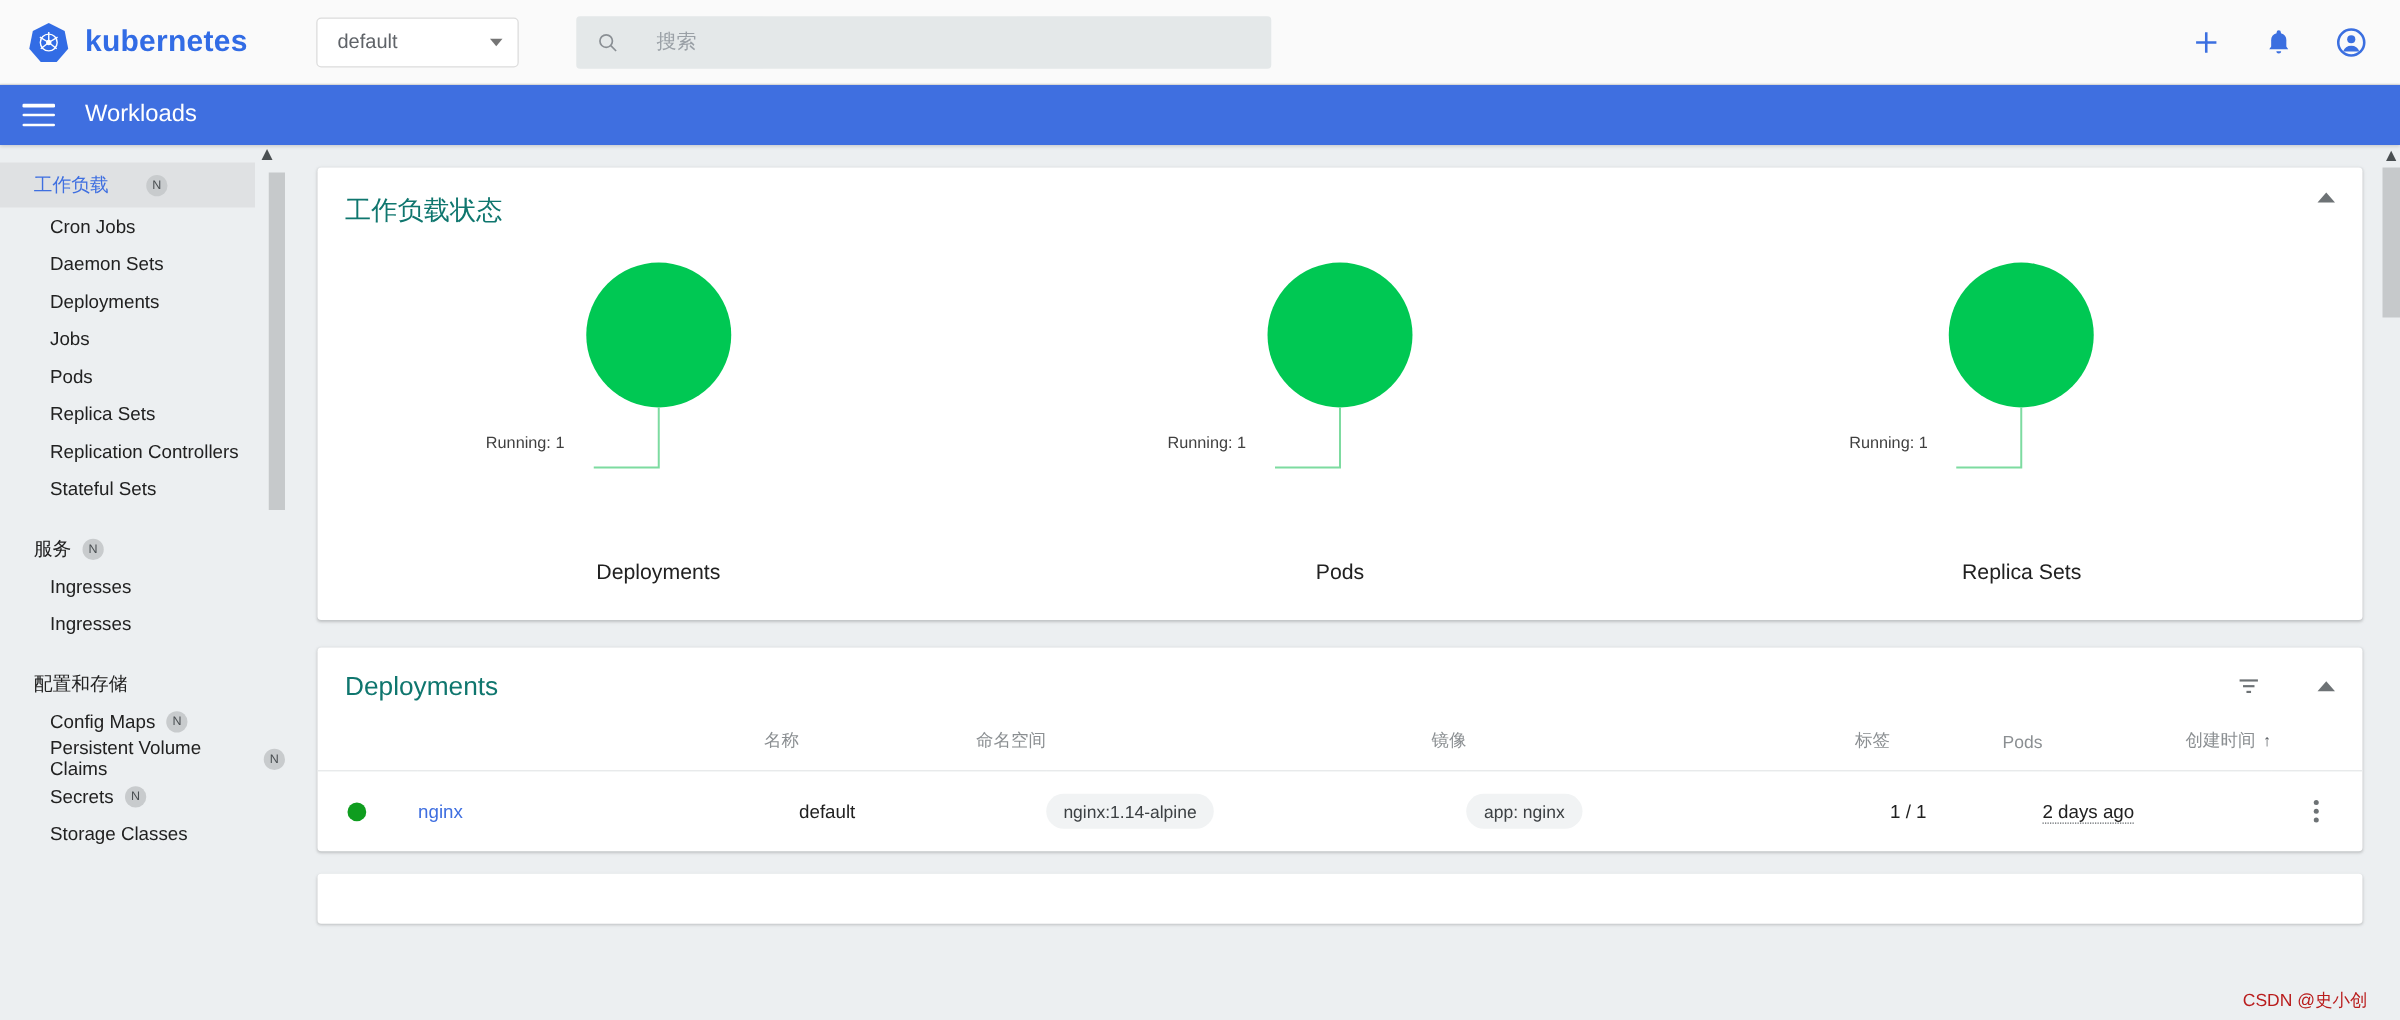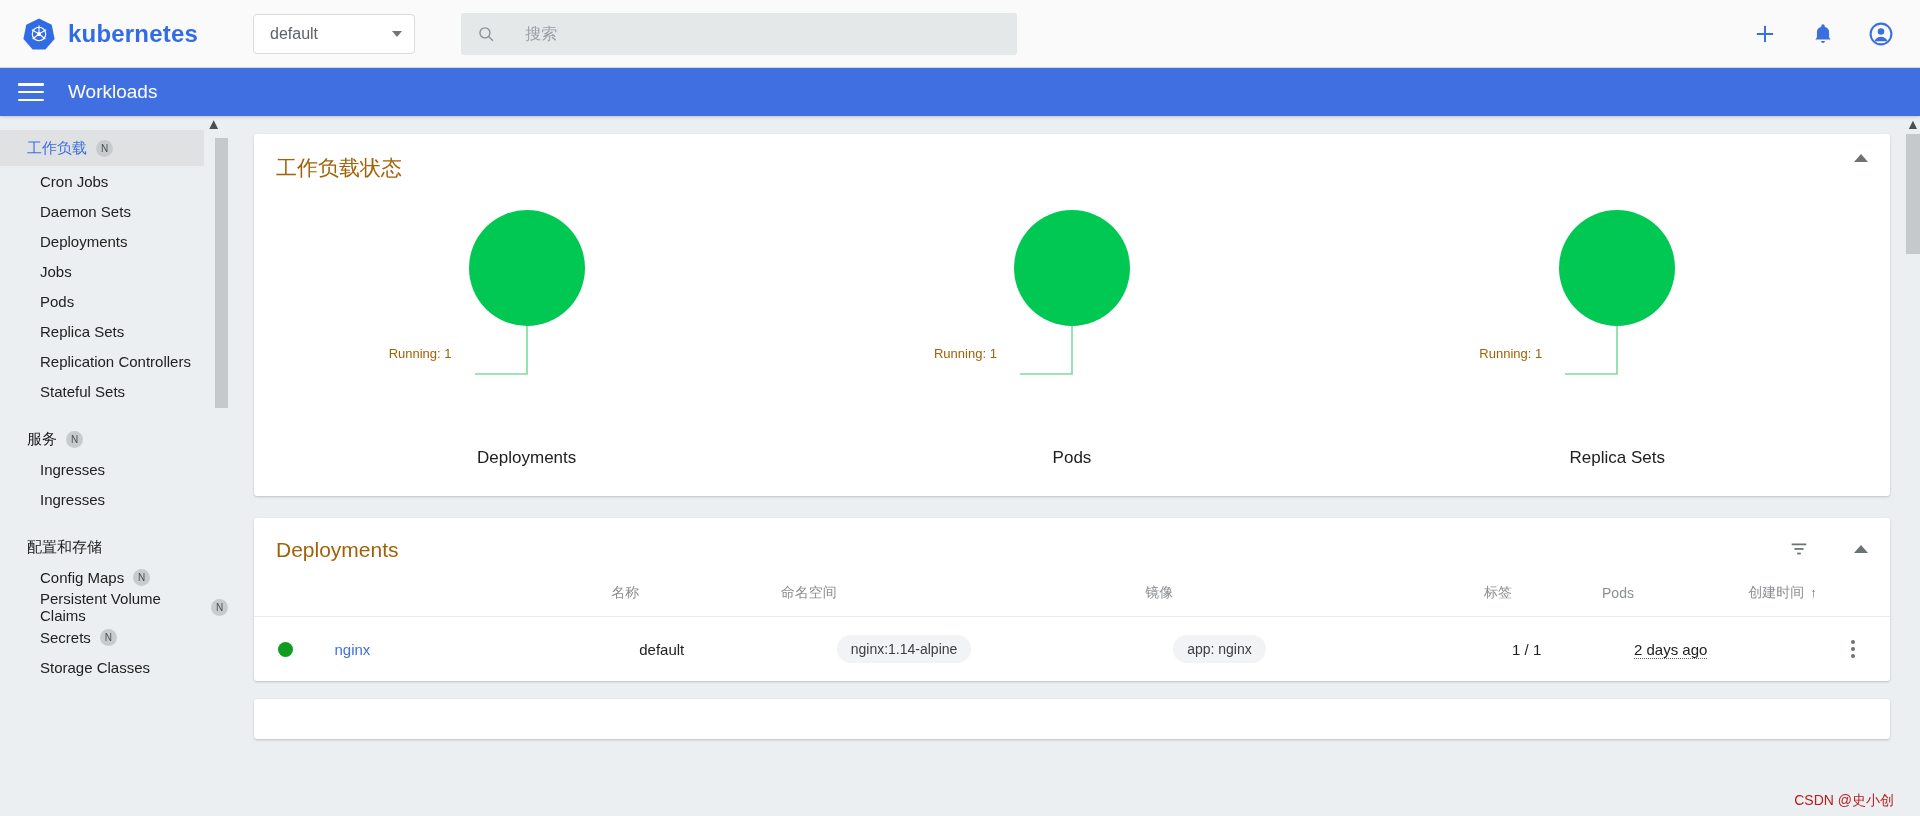--- a/index.html
+++ b/index.html
@@ -100,20 +100,21 @@
     padding-left: 27px;
     font-size: 15px; color: #212121;
     cursor: pointer; margin-top: 18px;
   }
   .nav-item.selected {
     background: #dfe1e3;
     color: #3f6fe0;
     padding-left: 27px;
     height: 36px;
     margin-right: 24px;
+    gap: 21px;
   }
   .badge-n {
     width: 17px; height: 17px; border-radius: 50%;
     background: #c8cbcd; color: #4a4f52;
     font-size: 10px; display: inline-flex;
     align-items: center; justify-content: center;
     margin-left: 9px; flex: 0 0 17px;
   }
 
   .side-scrollbar {
@@ -137,21 +138,21 @@
   .card {
     background: #fff;
     border-radius: 3px;
     box-shadow: 0 1px 2px rgba(0,0,0,.14), 0 1px 4px rgba(0,0,0,.06);
   }
   .card-head {
     display: flex; align-items: center;
     padding: 20px 20px 0 22px;
     position: relative;
   }
-  .card-title { font-size: 21px; color: #a16207; font-weight: normal; }
+  .card-title { font-size: 21px; color: #0f766e; font-weight: normal; }
   .card-head-actions {
     position: absolute; right: 22px; top: 20px;
     display: flex; align-items: center; gap: 44px;
   }
   .collapse-tri {
     width: 0; height: 0;
     border-left: 7px solid transparent;
     border-right: 7px solid transparent;
     border-bottom: 8px solid #6d7275;
     cursor: pointer;
@@ -172,21 +173,21 @@
   .donut-wrap { position: relative; width: 300px; height: 230px; }
   .donut {
     position: absolute; left: 50%; top: 6px;
     transform: translateX(-50%);
     width: 116px; height: 116px; border-radius: 50%;
     background: #00c853;
   }
   .leader { position: absolute; left: 0; top: 0; width: 300px; height: 230px; }
   .leader-label {
     position: absolute;
-    font-size: 13px; color: #a16207;
+    font-size: 13px; color: #404040;
     left: 12px; top: 142px;
     white-space: nowrap;
   }
   .chart-name {
     font-size: 17px; color: #212121;
     margin-top: 14px;
   }
 
   
   .table-card { margin-top: 22px; }

